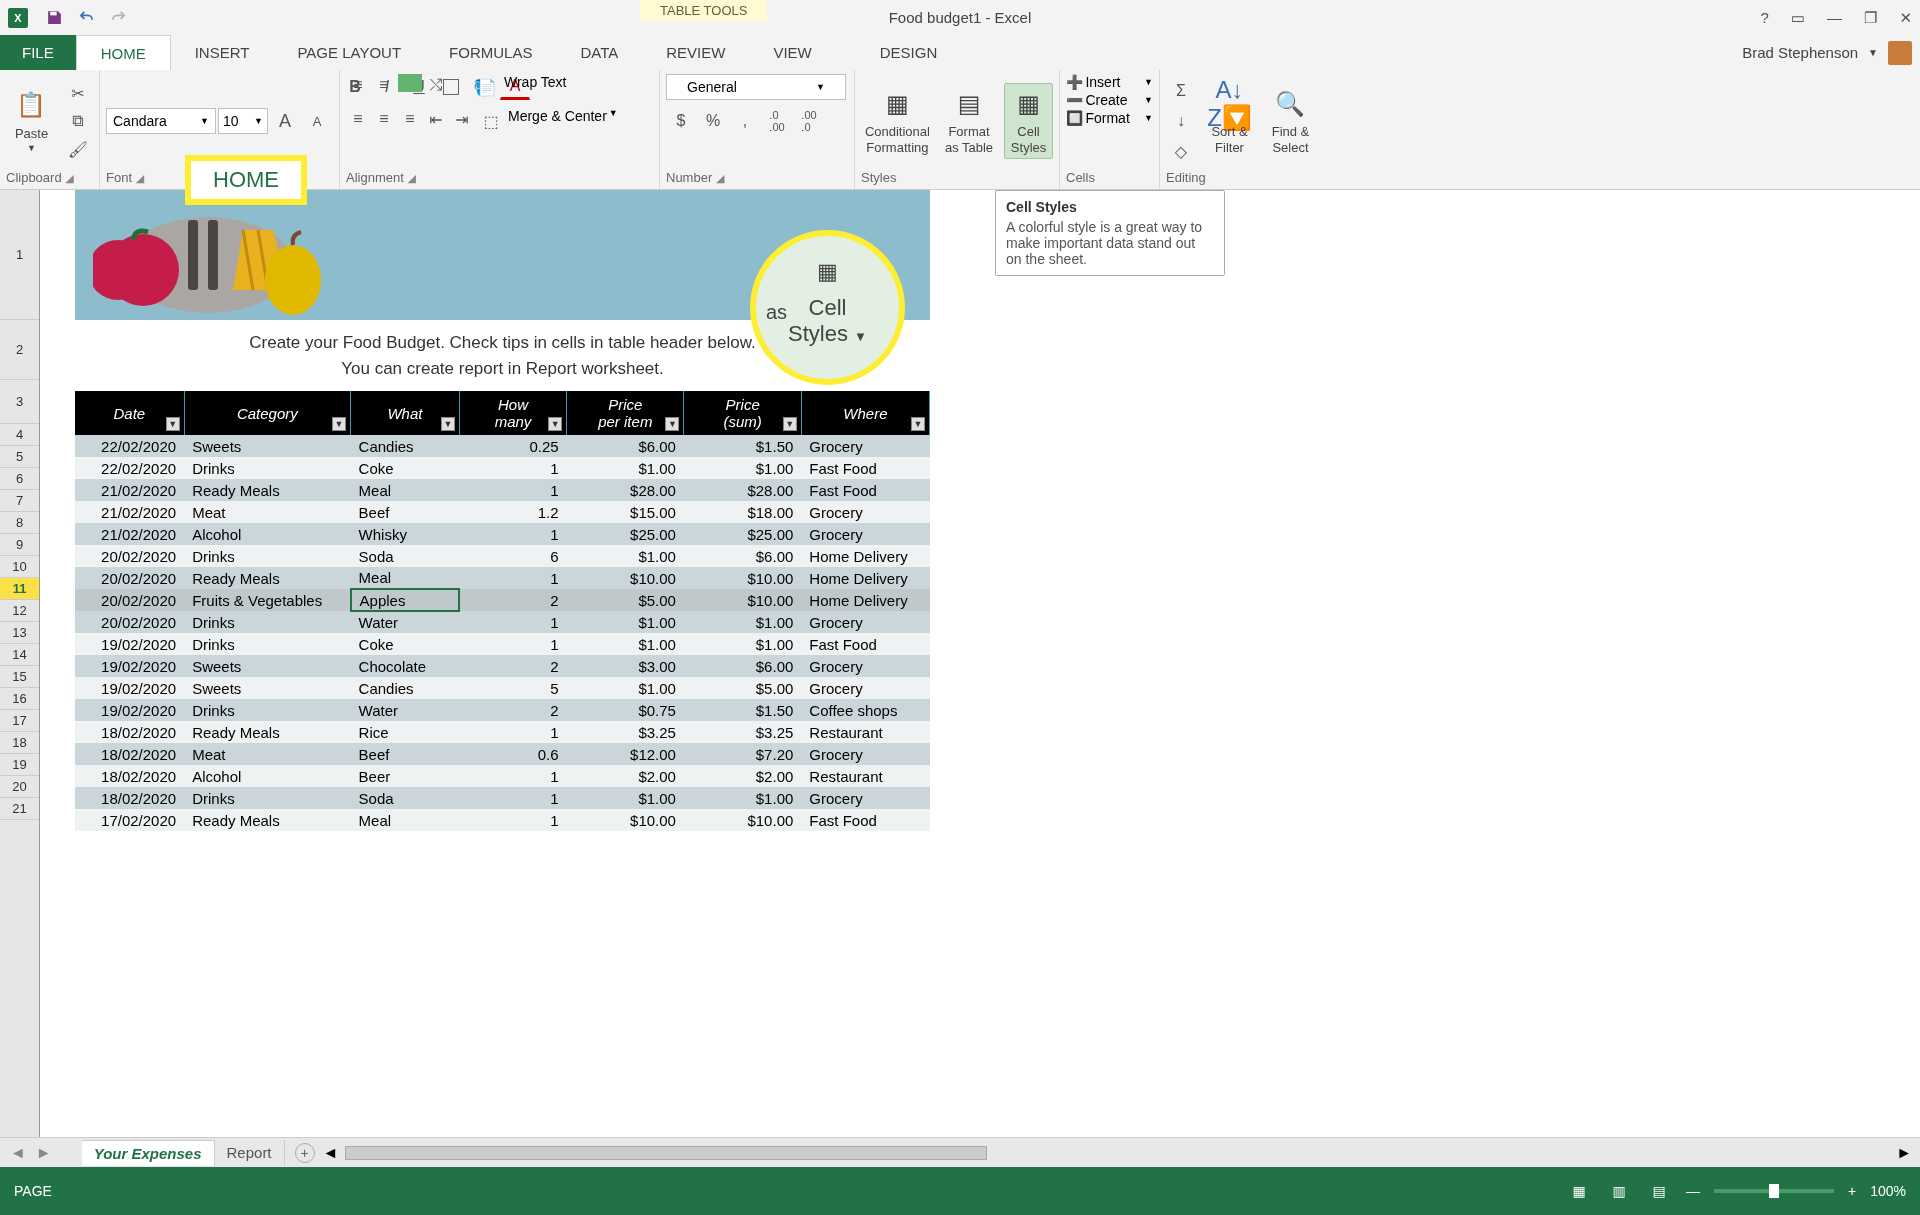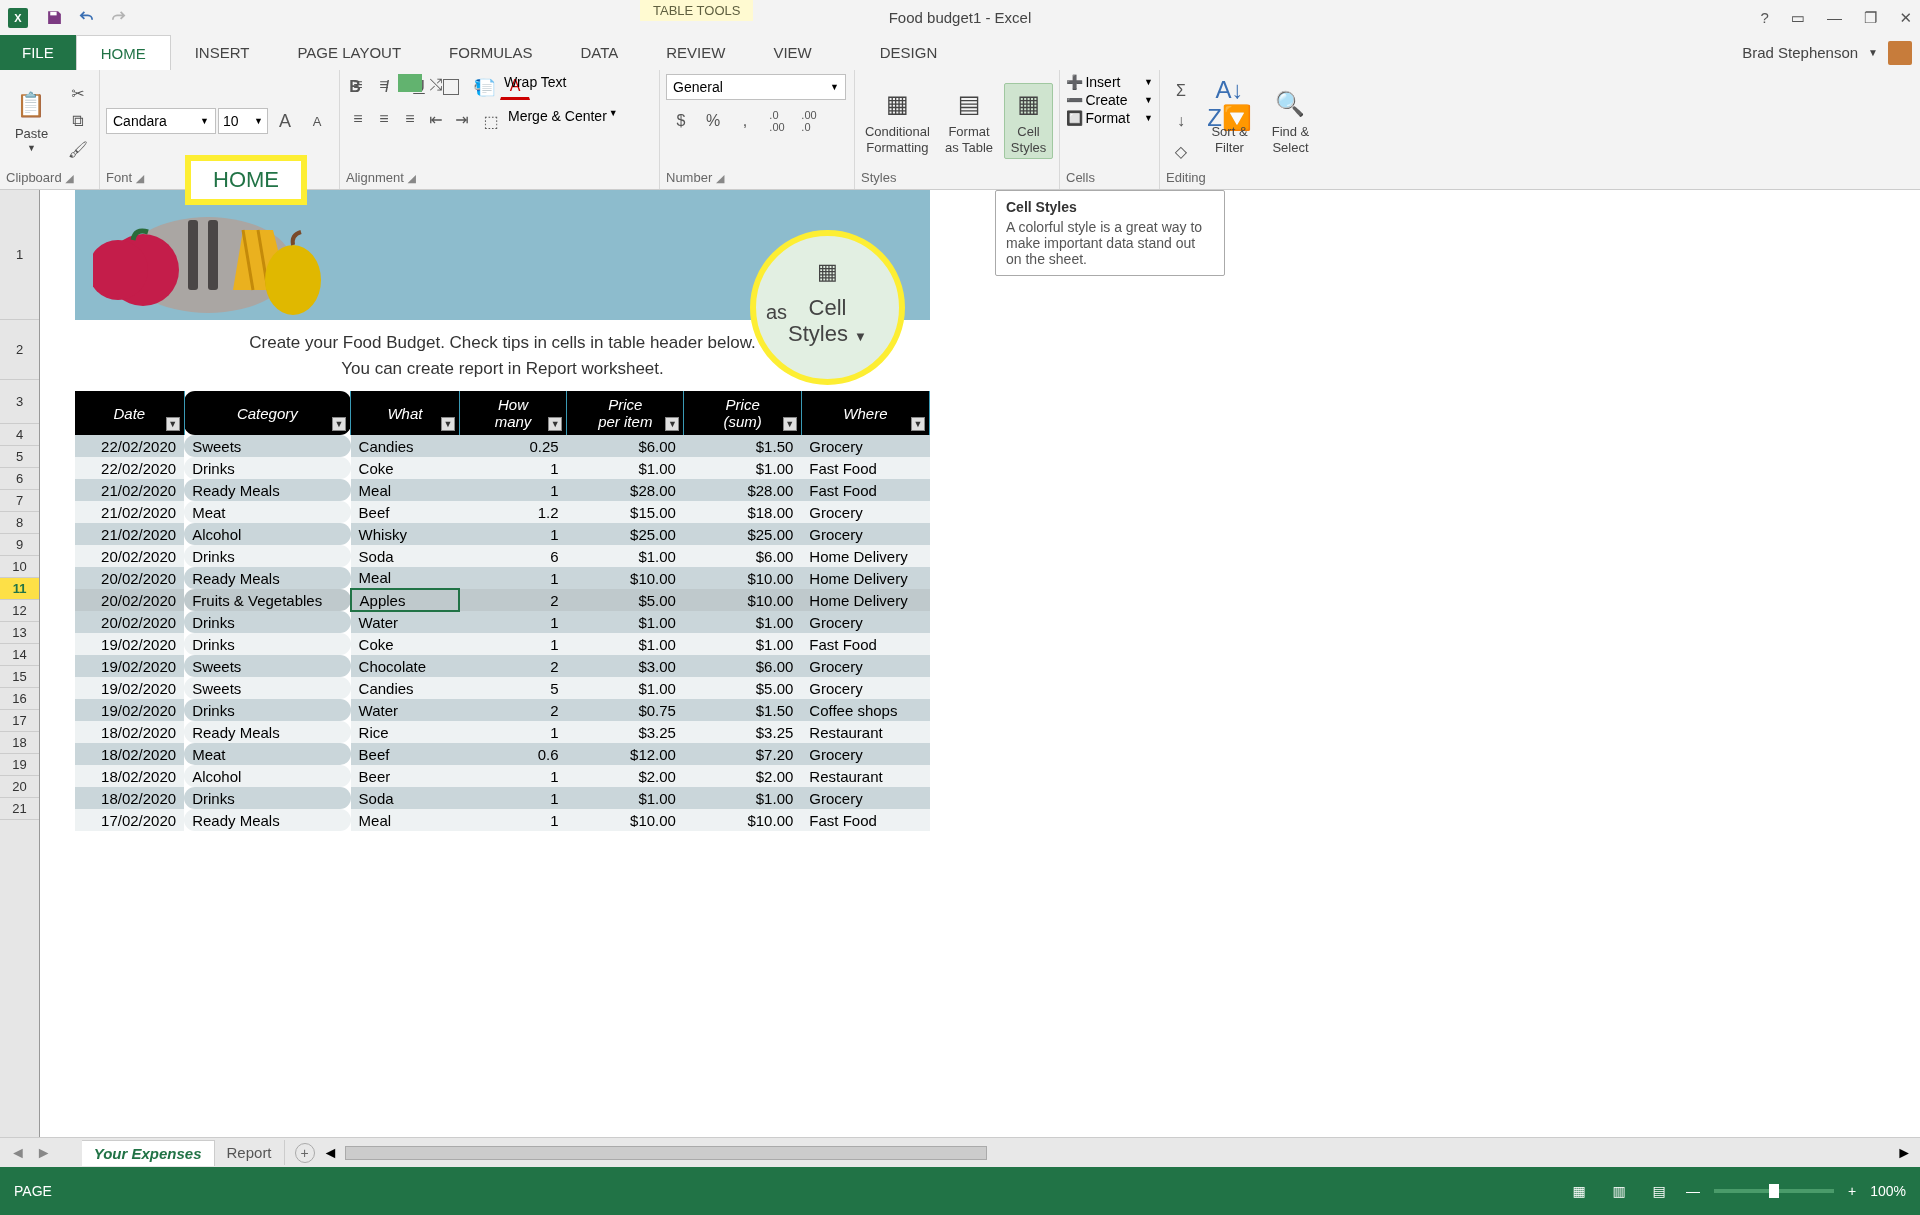--- a/index.html
+++ b/index.html
@@ -4,21 +4,21 @@
 <style>
 * { margin: 0; padding: 0; box-sizing: border-box; font-family: 'Segoe UI', Tahoma, sans-serif; }
 body { background: #fff; width: 1920px; height: 1215px; overflow: hidden; position: relative; }
 
 
 .title-bar { height: 35px; background: #f3f3f3; display: flex; align-items: center; padding: 0 8px; color: #444; font-size: 15px; position: relative; }
 .title-bar .excel-icon { width: 20px; height: 20px; background: #217346; border-radius: 2px; margin-right: 10px; display: flex; align-items: center; justify-content: center; color: #fff; font-weight: bold; font-size: 11px; }
 .title-bar .qat-btn { width: 24px; height: 24px; display: flex; align-items: center; justify-content: center; margin: 0 4px; color: #5a5a5a; font-size: 17px; }
 .title-bar .qat-btn svg { width: 17px; height: 17px; }
 .title-bar .app-title { position: absolute; left: 50%; transform: translateX(-50%); font-size: 15px; }
-.title-bar .table-tools { position: absolute; left: 640px; top: 0; background: #fffad1; padding: 3px 13px; font-size: 13px; color: #606040; }
+.title-bar .table-tools { position: absolute; left: 640px; top: 0; background: #fffad1; padding: 3px 20px; font-size: 13px; color: #606040; }
 .window-controls { margin-left: auto; display: flex; align-items: center; gap: 22px; color: #555; font-size: 15px; }
 
 
 .tab-row { height: 35px; display: flex; align-items: stretch; background: #f3f3f3; position: relative; }
 .tab { padding: 0 24px; display: flex; align-items: center; font-size: 15px; color: #444; cursor: pointer; }
 .tab.file { background: #217346; color: #fff; padding: 0 22px; }
 .tab.active { border-left: 1px solid #d0d0d0; border-right: 1px solid #d0d0d0; border-top: 1px solid #d0d0d0; background: #fff; color: #217346; }
 .user-area { margin-left: auto; display: flex; align-items: center; gap: 10px; padding-right: 8px; font-size: 15px; color: #444; }
 .avatar { width: 24px; height: 24px; background: #c77c3b; border-radius: 2px; }
 
@@ -27,21 +27,21 @@
 .ribbon-group { border-right: 1px solid #d8d8d8; display: flex; flex-direction: column; justify-content: space-between; padding: 4px 6px 2px; }
 .ribbon-group-label { font-size: 13px; color: #666; padding: 2px 0; }
 .ribbon-body { flex: 1; display: flex; align-items: center; gap: 6px; }
 .rb-big-btn { display: flex; flex-direction: column; align-items: center; justify-content: center; width: 60px; gap: 2px; font-size: 13px; color: #444; text-align: center; line-height: 1.2; }
 .rb-big-btn .icon-placeholder { width: 36px; height: 36px; display: flex; align-items: center; justify-content: center; font-size: 24px; }
 .rb-small-btn { width: 30px; height: 26px; display: flex; align-items: center; justify-content: center; font-size: 16px; color: #555; border: 1px solid transparent; }
 .rb-col { display: flex; flex-direction: column; gap: 2px; }
 .rb-row { display: flex; gap: 2px; }
 .font-select { width: 110px; height: 26px; border: 1px solid #c0c0c0; background: #fff; font-size: 14px; padding: 0 6px; display:flex; align-items:center; justify-content:space-between; }
 .size-select { width: 50px; height: 26px; border: 1px solid #c0c0c0; background: #fff; font-size: 14px; padding: 0 4px; display:flex; align-items:center; }
-.number-select { width: 180px; height: 26px; border: 1px solid #c0c0c0; background: #fff; font-size: 14px; padding: 0 6px; display:flex; align-items:center; justify-content:space-between;}
+.number-select { width: 180px; height: 26px; border: 1px solid #c0c0c0; background: #fff; font-size: 14px; padding: 0 20px; display:flex; align-items:center; justify-content:space-between;}
 .dialog-launcher { font-size: 11px; color: #888; }
 
 
 .cell-styles-btn { background: #cfe4cf; border: 1px solid #a0c8a0; border-radius: 2px; padding: 2px 4px; }
 
 
 .home-callout { position: absolute; left: 185px; top: 155px; background: #fff; border: 6px solid #fdee33; padding: 6px 22px; font-size: 22px; color: #217346; z-index: 50; }
 
 
 .tooltip { position: absolute; left: 995px; top: 190px; width: 230px; background: #fff; border: 1px solid #aaa; padding: 8px 10px; font-size: 14px; color: #555; z-index: 100; border-radius: 2px;}
@@ -62,21 +62,21 @@
 .fruit-icons { position: absolute; left: 18px; top: 0; }
 .subtitle { text-align: center; font-size: 17px; color: #333; padding: 10px 0; width: 855px; margin-left:35px; line-height:1.5;}
 .data-table { width: 855px; margin-left: 35px; border-collapse: collapse; font-size: 15px; }
 .data-table th { background: #000000; color: #fff; text-align: center; padding: 4px 6px; height:44px; font-weight: normal; font-style: italic; position: relative; border-right: 1px solid #3a9ab5;}
 .filter-btn { width: 14px; height: 14px; background: #e0e0e0; border: 1px solid #888; position: absolute; right: 4px; bottom: 4px; font-size: 9px; display:flex; align-items:center; justify-content:center; color:#333;}
 .data-table td { padding: 1px 8px; height: 22px; }
 .data-table tr:nth-child(odd) td { background: #cad6da; }
 .data-table tr:nth-child(even) td { background: #eef2f3; }
 .data-table tr.selected-row td { background: #bfc9cc; }
 .col-date { text-align: right; width: 110px; }
-.col-cat { text-align: left; width: 170px; border-radius: 11px; }
+.col-cat { text-align: left; width: 170px; }
 .col-what { text-align: left; width: 110px; }
 .col-qty { text-align: right; width: 110px; }
 .col-price { text-align: right; width: 120px; }
 .col-sum { text-align: right; width: 120px; }
 .col-where { text-align: left; width: 130px; }
 .active-cell { border: 2px solid #217346 !important; }
 
 
 .hscroll-area { position: absolute; bottom: 48px; left: 0; right: 0; height: 30px; background: #e8e8e8; display: flex; align-items: stretch; border-top: 1px solid #ccc; }
 .sheet-tabs { display: flex; align-items: center; gap: 0; padding-left: 20px; }

